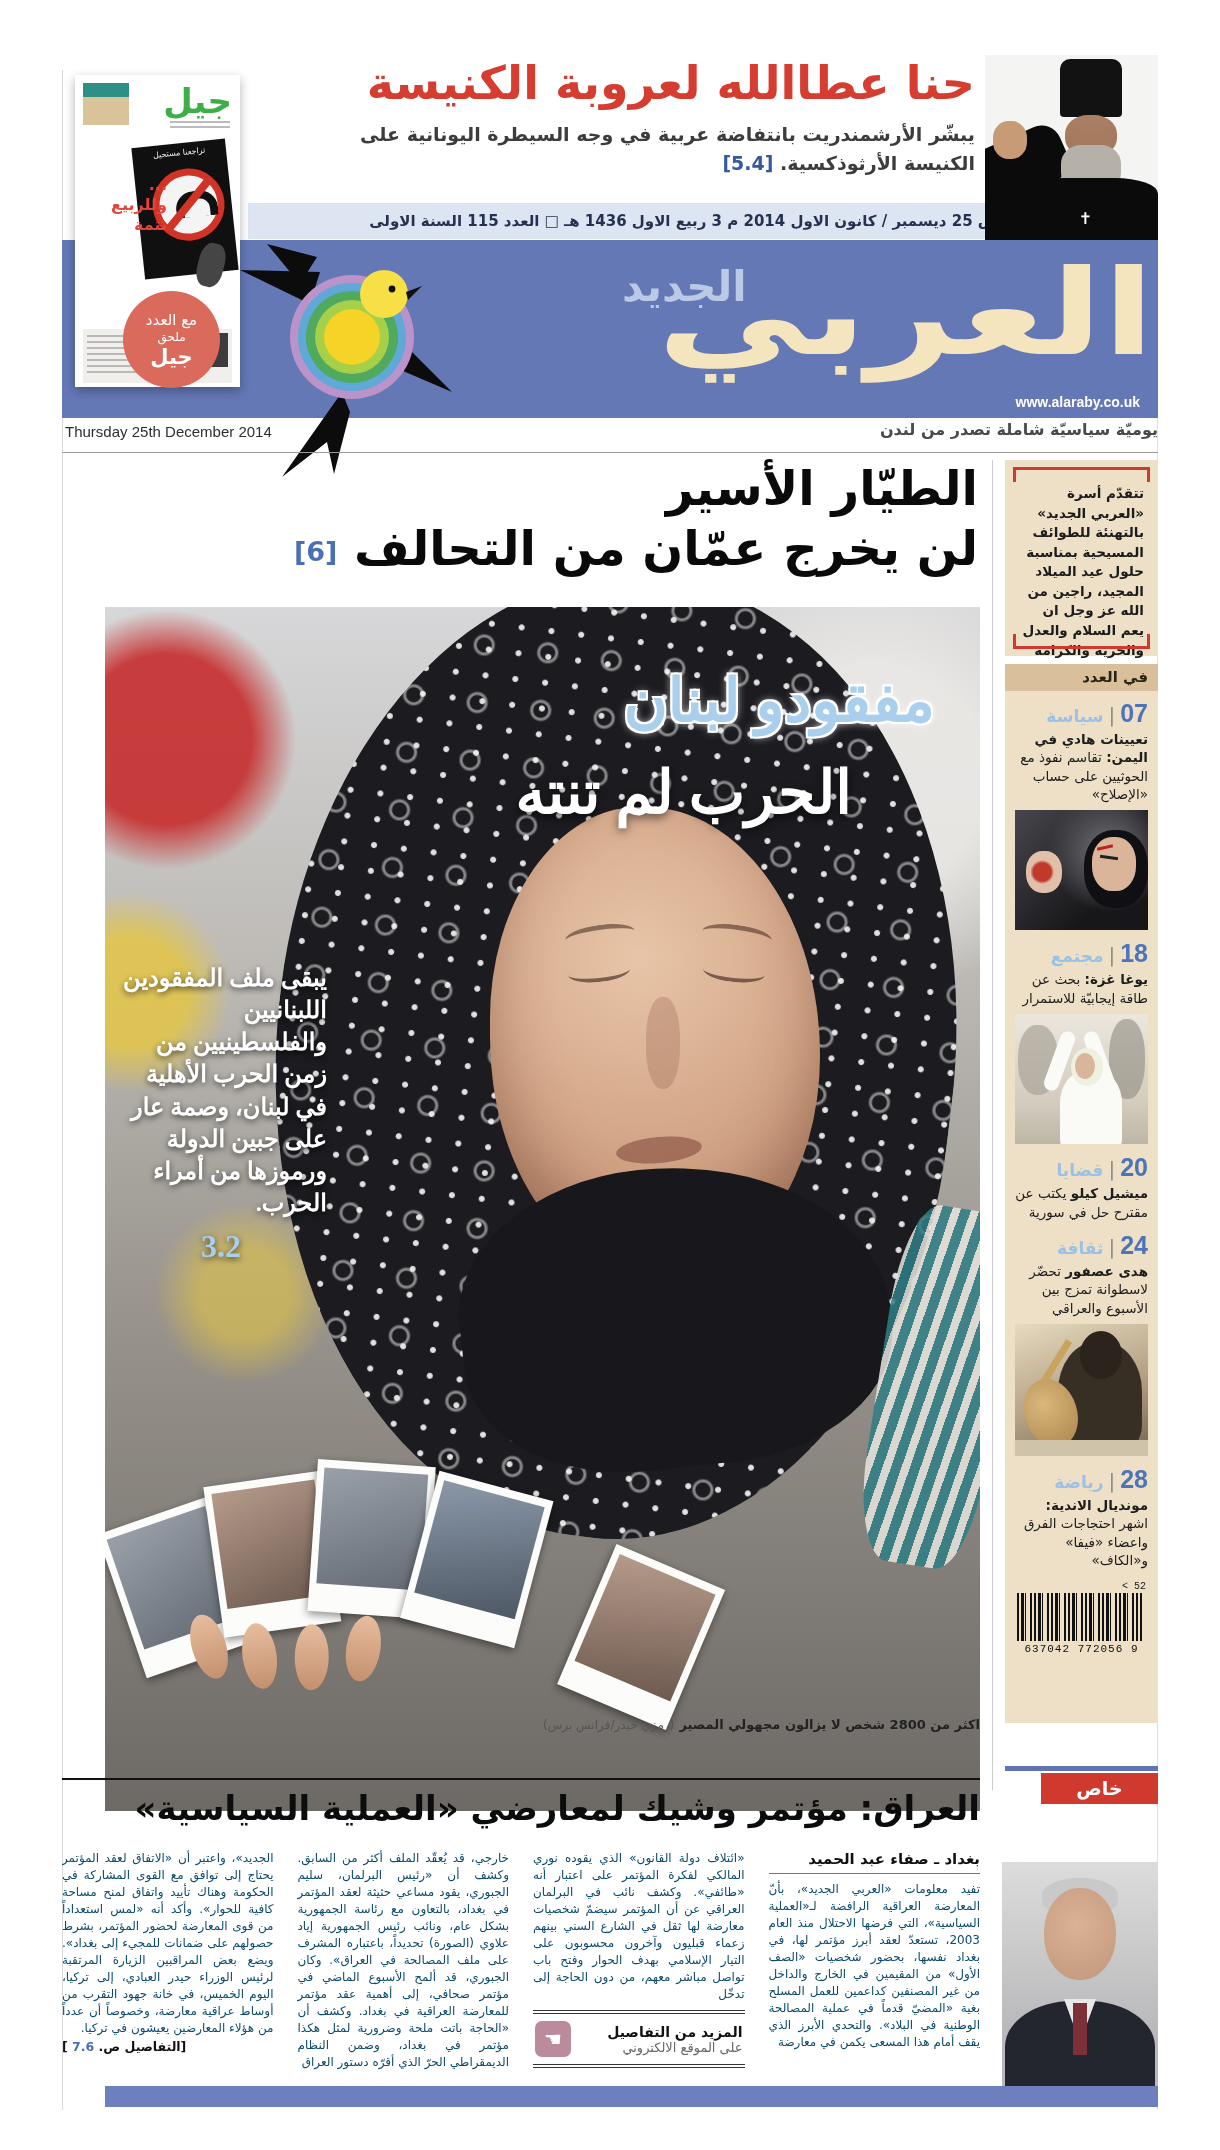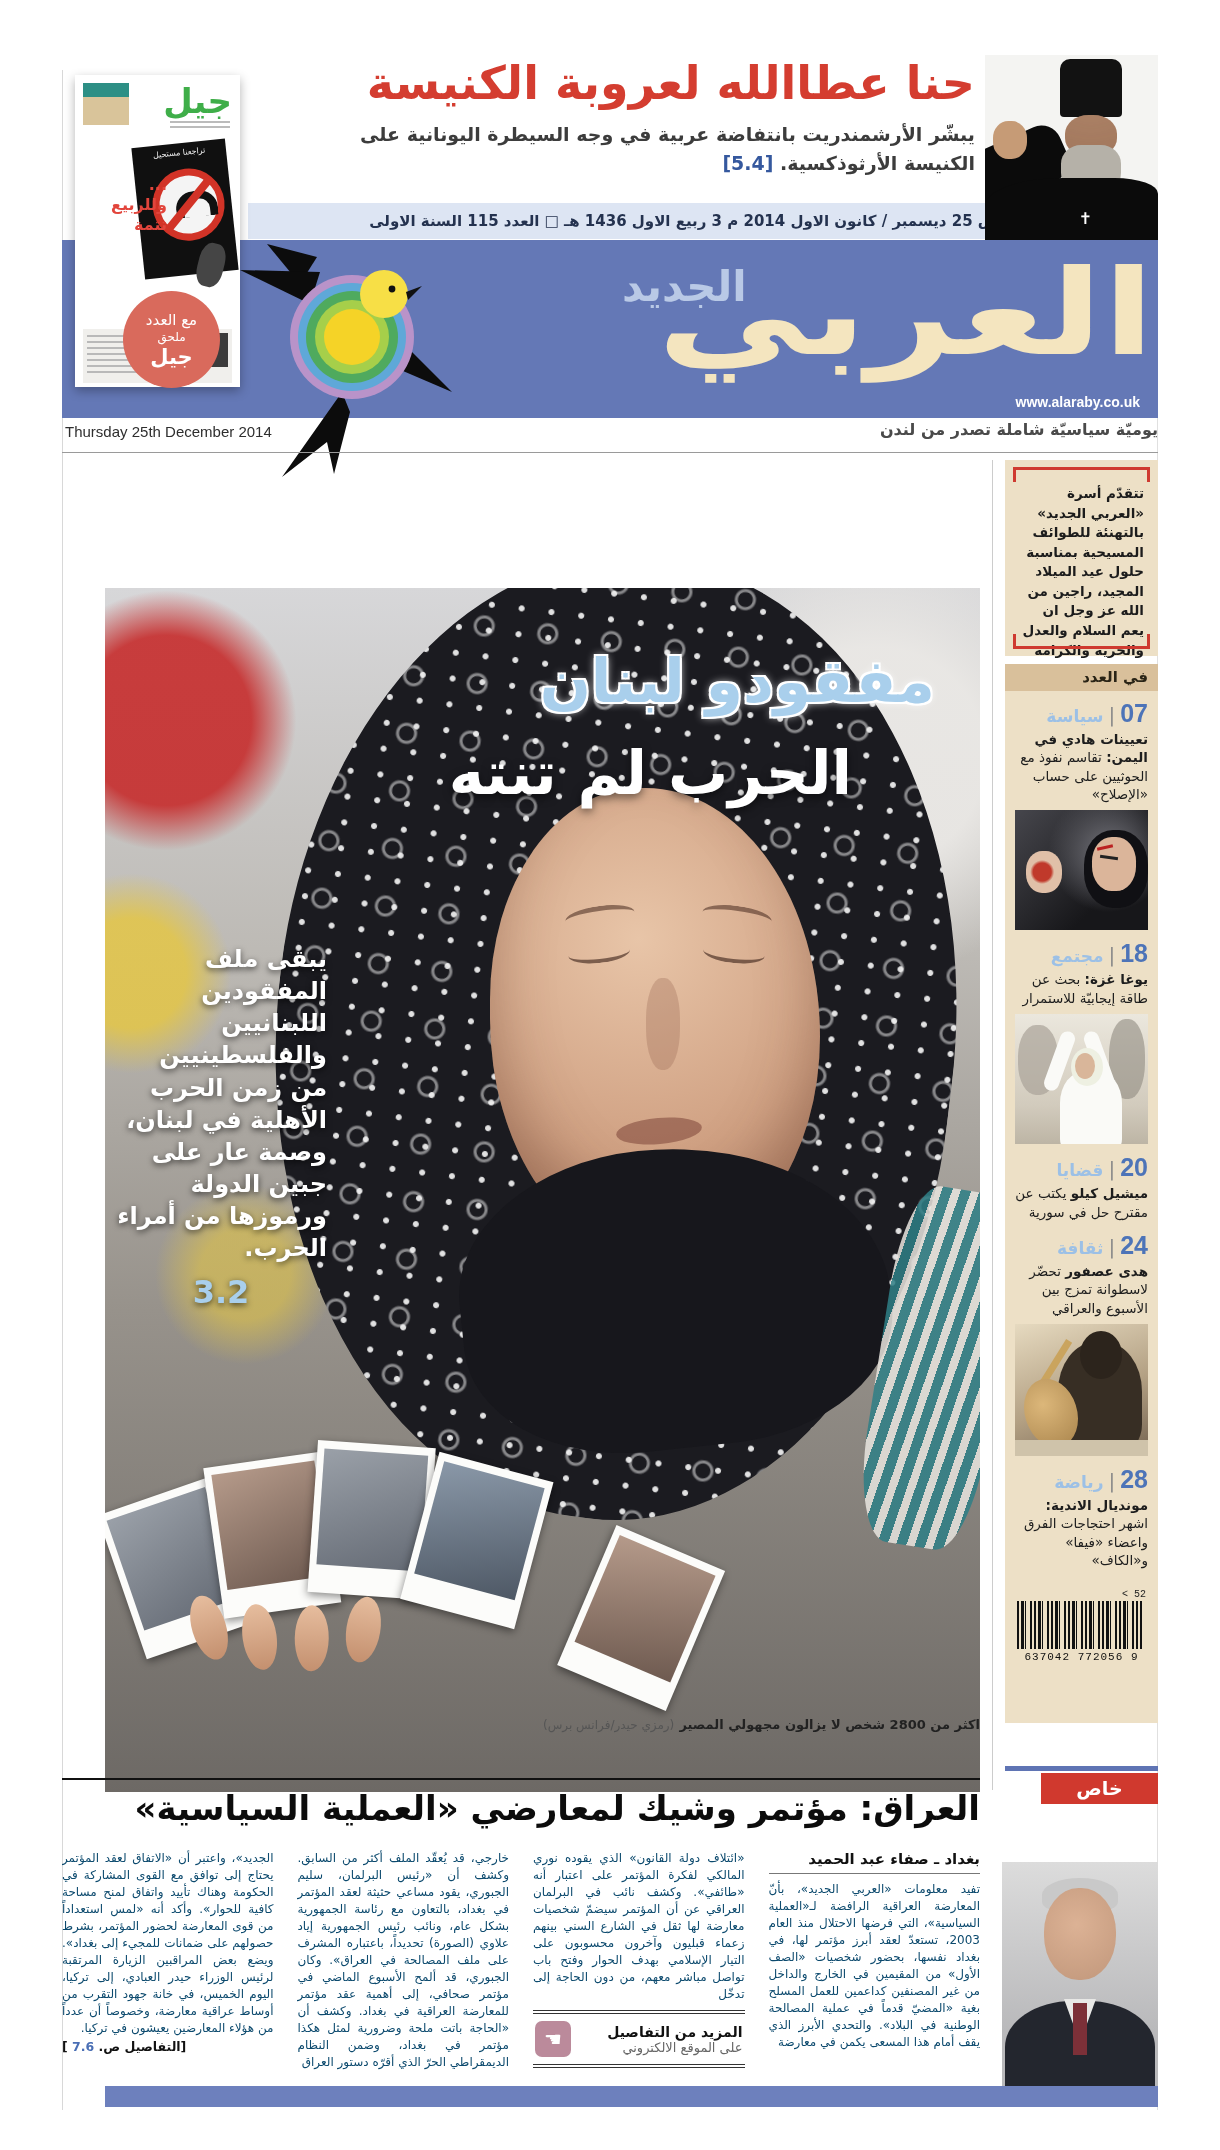--- a/index.html
+++ b/index.html
@@ -80,27 +80,27 @@
   .badge .b2{font-size:12px;margin-top:1px;}
   .badge .b3{font-size:21px;font-weight:800;margin-top:1px;}
 
   
   .lead{right:242px;top:458px;direction:rtl;text-align:right;color:#0a0a0a;}
   .lead .l1{font-size:48px;font-weight:800;line-height:1.25;}
   .lead .l2{font-size:48px;font-weight:800;line-height:1.25;}
   .lead .ref{color:#4a6fb5;font-size:27px;font-weight:800;vertical-align:middle;}
 
   
-  .photo{left:105px;top:588px;width:875px;height:1204px;overflow:hidden;
+  .photo{left:105px;top:607px;width:875px;height:1204px;overflow:hidden;
     background:
       radial-gradient(circle at 7% 11%, rgba(198,44,44,.9) 0 85px, rgba(198,44,44,0) 130px),
       radial-gradient(circle at 3% 32%, rgba(228,198,70,.85) 0 55px, rgba(228,198,70,0) 100px),
       radial-gradient(circle at 16% 57%, rgba(225,196,70,.6) 0 45px, rgba(225,196,70,0) 90px),
       radial-gradient(circle at 88% 14%, rgba(235,233,230,.9) 0 110px, rgba(235,233,230,0) 220px),
-      linear-gradient(180deg,#d7d7d9 0%,#bdbab5 30%,#97928b 60%,#6d6965 100%);}
+      linear-gradient(180deg,#d7d7d9 0%,#bdbab5 30%,#97928b 60%,#6d6965 100%); font-family: Liberation Serif, serif;}
   .scarf{position:absolute;right:25px;top:-30px;width:680px;height:960px;background-color:#1b1b20;
     background-image:
       radial-gradient(circle, rgba(246,246,246,.9) 2.5px, transparent 3.5px),
       radial-gradient(circle, transparent 7px, rgba(246,246,246,.5) 8px 9.5px, transparent 11.5px);
     background-size:30px 26px,64px 58px;border-radius:48% 52% 46% 54%;transform:rotate(7deg);}
   .face{position:absolute;right:160px;top:200px;width:330px;height:470px;
         background:radial-gradient(circle at 45% 32%,#e8c5a8,#d0a183 58%,#b07d62);
         border-radius:46% 54% 48% 52%;box-shadow:inset 0 -40px 60px rgba(90,50,35,.35);}
   .brow{position:absolute;width:70px;height:16px;border-top:5px solid rgba(70,40,30,.55);border-radius:50%;}
   .eye{position:absolute;width:62px;height:16px;border-bottom:4px solid rgba(55,30,22,.6);border-radius:50%;}
@@ -178,21 +178,21 @@
 
   .ph-oud{background:linear-gradient(160deg,#e6dac0,#b3a083 55%,#746350);}
   .ph-oud .sil{position:absolute;right:6px;top:14%;width:84px;height:110px;background:#372e24;
                border-radius:45% 45% 25% 25%;}
   .ph-oud .shead{position:absolute;right:26px;top:5%;width:42px;height:48px;background:#2c241c;border-radius:50%;}
   .ph-oud .neck{position:absolute;left:30px;top:8%;width:7px;height:78px;background:#caa45e;transform:rotate(32deg);}
   .ph-oud .bowl{position:absolute;left:10px;bottom:8px;width:52px;height:70px;transform:rotate(-18deg);
                 background:radial-gradient(circle at 40% 35%,#dcb77a,#a9844c);border-radius:50%;}
   .ph-oud .table{position:absolute;left:0;bottom:0;width:100%;height:16px;background:#cfc3aa;}
 
-  .barcode{position:relative;width:133px;height:84px;margin-top:20px;}
+  .barcode{position:relative;width:133px;height:84px;margin-top:12px;}
   .bc-top{position:absolute;right:2px;top:0;font-size:10px;color:#222;font-family:"Liberation Mono",monospace;}
   .bc-bars{position:absolute;left:2px;top:12px;width:125px;height:48px;
      background:repeating-linear-gradient(90deg,#111 0 2px,transparent 2px 4px,#111 4px 7px,
        transparent 7px 8px,#111 8px 9px,transparent 9px 13px,#111 13px 15px,transparent 15px 17px);}
   .bc-num{position:absolute;left:0;top:62px;width:100%;text-align:center;font-size:11px;color:#111;
           font-family:"Liberation Mono",monospace;letter-spacing:1px;}
 
   .khas-line{left:1005px;top:1766px;width:153px;height:5px;background:#5f74b4;}
   .khas{left:1041px;top:1773px;width:117px;height:31px;background:#d0392e;color:#fff;direction:rtl;
         font-size:19px;font-weight:800;text-align:center;line-height:31px;}
@@ -306,20 +306,27 @@
   <div class="abs badge">
     <div class="b1">مع العدد</div>
     <div class="b2">ملحق</div>
     <div class="b3">جيل</div>
   </div>
 
   <div class="abs date-en en">Thursday 25th December 2014</div>
   <div class="abs tagline">يوميّة سياسيّة شاملة تصدر من لندن</div>
   <div class="abs hr1"></div>
 
+  <div class="abs lead">
+    <div class="l1">الطيّار الأسير</div>
+    <div class="l2">
+      <span>لن يخرج عمّان من التحالف</span>
+      <span class="ref" dir="ltr">[6]</span>
+    </div>
+  </div>
 
   <div class="abs photo">
     <div class="scarf"></div>
     <div class="face">
       <div class="brow" style="right:48px;top:118px;transform:rotate(8deg);"></div>
       <div class="brow" style="right:185px;top:118px;transform:rotate(-8deg);"></div>
       <div class="eye" style="right:55px;top:155px;transform:rotate(6deg);"></div>
       <div class="eye" style="right:190px;top:155px;transform:rotate(-6deg);"></div>
       <div class="nose"></div>
       <div class="mouth"></div>

